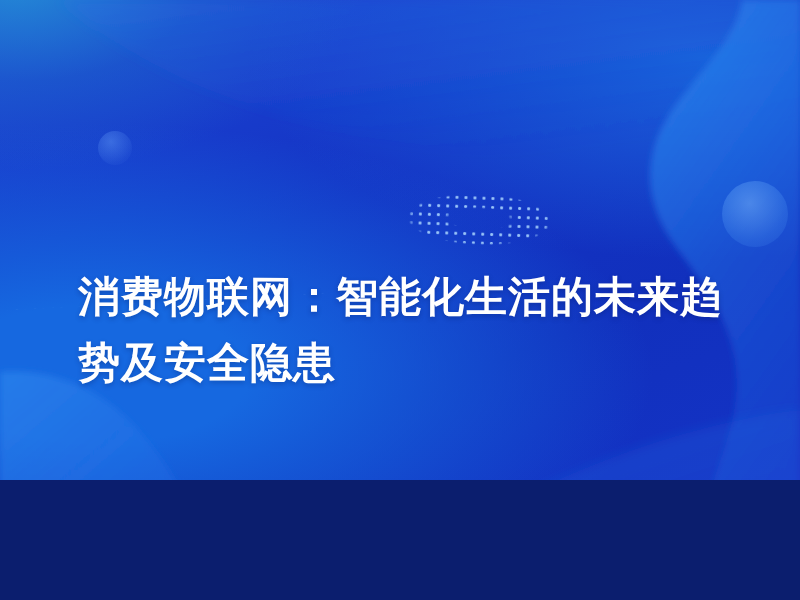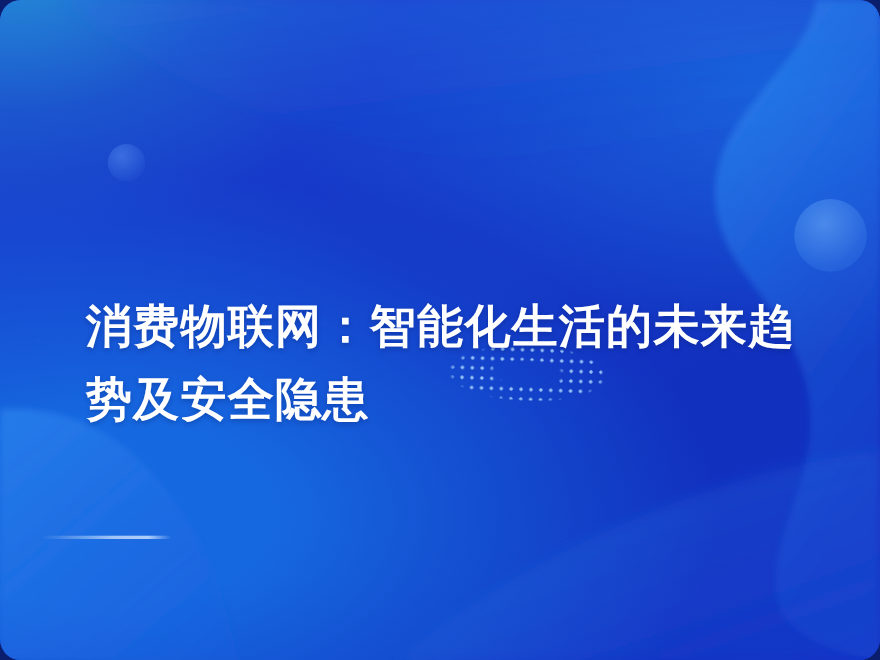--- a/index.html
+++ b/index.html
@@ -3,25 +3,24 @@
 <meta charset="utf-8">
 <style>
   html, body {
     margin: 0;
     padding: 0;
     background: #0b1e6e;
   }
   #banner {
     position: relative;
     width: 800px;
-    height: 600px;
+    height: 480px;
     overflow: hidden;
     background: #1433c9;
     font-family: "Liberation Sans", "DejaVu Sans", sans-serif;
-    border-radius: 19px;
   }
 
   
   .layer {
     position: absolute;
     inset: 0;
     pointer-events: none;
   }
   #base-gradient {
     background:

